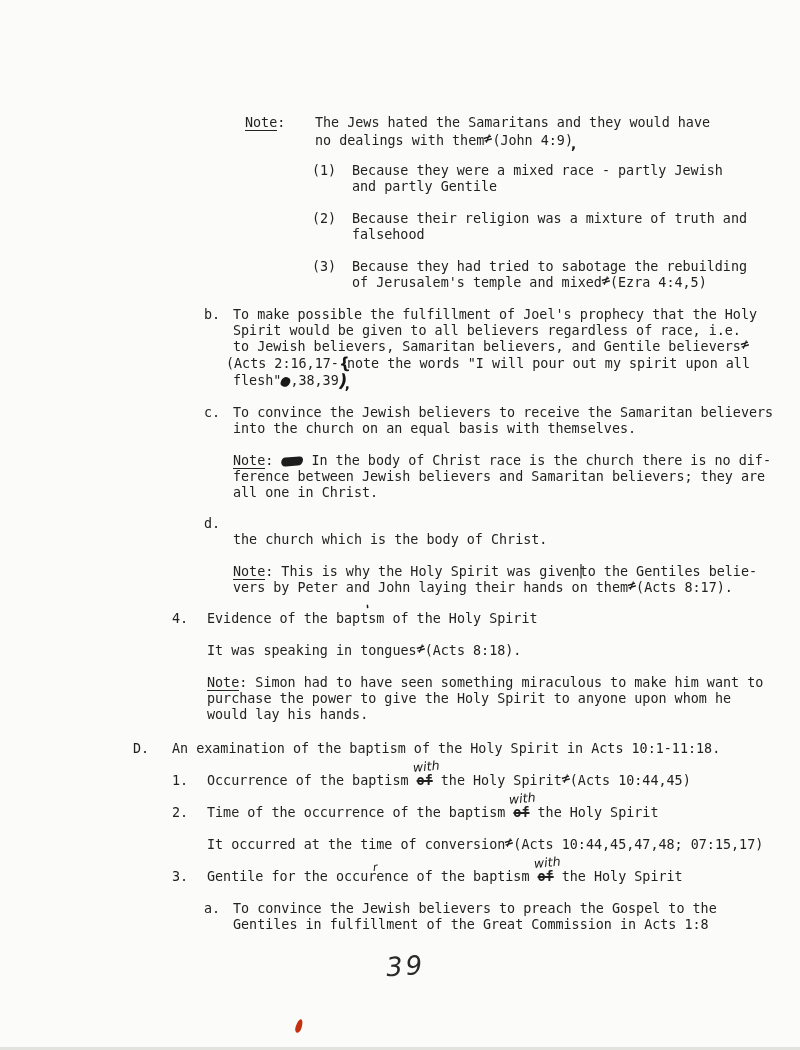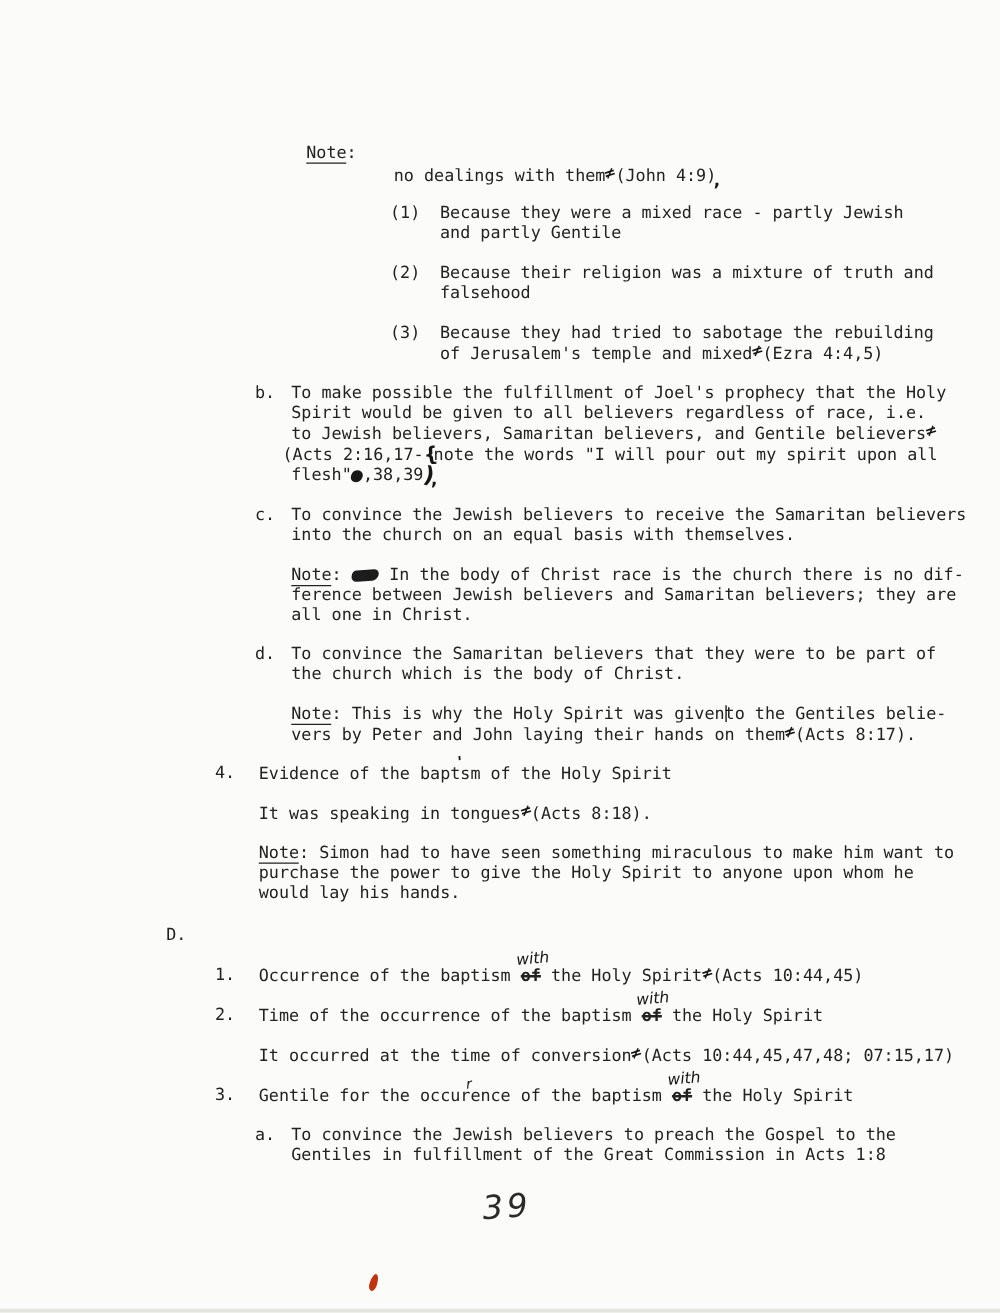--- a/index.html
+++ b/index.html
@@ -34,20 +34,21 @@
   .redmark{position:absolute;left:296px;top:1019px;width:6px;height:14px;background:#c33210;
           border-radius:50% 50% 50% 50%/60% 60% 40% 40%;transform:rotate(18deg);}
   .bottom-edge{position:absolute;left:0;top:1047px;width:800px;height:3px;background:#e2e2de;}
 </style>
 </head>
 <body>
 
 <div class="page">
 
   <div class="ln" style="left:245px;top:115px"><span class="u">Note</span><span>:</span></div>
+  <div class="ln" style="left:315px;top:115px">The Jews hated the Samaritans and they would have</div>
   <div class="ln" style="left:315px;top:133px"><span>no dealings with them </span><span class="hw hwmark">≠</span><span>(John 4:9)</span><span class="hw hwlow">,</span></div>
 
   <div class="ln" style="left:312px;top:163px">(1)</div>
   <div class="ln" style="left:352px;top:163px">Because they were a mixed race - partly Jewish</div>
   <div class="ln" style="left:352px;top:179px">and partly Gentile</div>
 
   <div class="ln" style="left:312px;top:211px">(2)</div>
   <div class="ln" style="left:352px;top:211px">Because their religion was a mixture of truth and</div>
   <div class="ln" style="left:352px;top:227px">falsehood</div>
 
@@ -63,33 +64,33 @@
   <div class="ln" style="left:233px;top:371px"><span>flesh"</span><span class="hwblob"></span><span>,38,39</span><span class="hw hwparen">)</span><span class="hw hwlow">,</span></div>
 
   <div class="ln" style="left:204px;top:405px">c.</div>
   <div class="ln" style="left:233px;top:421px">into the church on an equal basis with themselves.</div>
   <div class="ln" style="left:233px;top:405px">To convince the Jewish believers to receive the Samaritan believers</div>
   <div class="ln" style="left:233px;top:453px"><span class="u">Note</span><span>:</span><span> </span><span class="hwscribble"></span><span> In the body of Christ race is the church there is no dif-</span></div>
   <div class="ln" style="left:233px;top:469px">ference between Jewish believers and Samaritan believers; they are</div>
   <div class="ln" style="left:233px;top:485px">all one in Christ.</div>
 
   <div class="ln" style="left:204px;top:516px">d.</div>
-  <div class="ln" style="left:233px;top:516px">To convince the Samaritan believers that they were to be part of</div>
   <div class="ln" style="left:233px;top:532px">the church which is the body of Christ.</div>
   <div class="ln" style="left:233px;top:564px"><span class="u">Note</span><span>:</span><span> This is why the Holy Spirit was given</span><span class="hw hwbar">|</span><span>to the Gentiles belie-</span></div>
   <div class="ln" style="left:233px;top:580px"><span>vers by Peter and John laying their hands on them </span><span class="hw hwmark">≠</span><span>(Acts 8:17).</span></div>
 
   <div class="ln" style="left:172px;top:611px">4.</div>
   <div class="ln" style="left:207px;top:611px"><span>Evidence of the bapt</span><span class="hw hwabove ap">'</span><span>sm of the Holy Spirit</span></div>
   <div class="ln" style="left:207px;top:643px"><span>It was speaking in tongues </span><span class="hw hwmark">≠</span><span>(Acts 8:18).</span></div>
   <div class="ln" style="left:207px;top:675px"><span class="u">Note</span><span>:</span><span> Simon had to have seen something miraculous to make him want to</span></div>
   <div class="ln" style="left:207px;top:691px">purchase the power to give the Holy Spirit to anyone upon whom he</div>
   <div class="ln" style="left:207px;top:707px">would lay his hands.</div>
 
   <div class="ln" style="left:133px;top:741px">D.</div>
+  <div class="ln" style="left:172px;top:741px">An examination of the baptism of the Holy Spirit in Acts 10:1-11:18.</div>
 
   <div class="ln" style="left:172px;top:773px">1.</div>
   <div class="ln" style="left:207px;top:773px"><span>Occurrence of the baptism </span><span class="hw hwabove">with</span><span class="st">of</span><span> the Holy Spirit </span><span class="hw hwmark">≠</span><span>(Acts 10:44,45)</span></div>
 
   <div class="ln" style="left:172px;top:805px">2.</div>
   <div class="ln" style="left:207px;top:805px"><span>Time of the occurrence of the baptism </span><span class="hw hwabove">with</span><span class="st">of</span><span> the Holy Spirit</span></div>
   <div class="ln" style="left:207px;top:837px"><span>It occurred at the time of conversion </span><span class="hw hwmark">≠</span><span>(Acts 10:44,45,47,48; 07:15,17)</span></div>
 
   <div class="ln" style="left:172px;top:869px">3.</div>
   <div class="ln" style="left:207px;top:869px"><span>Gentile for the occur</span><span class="hw hwabove r">r</span><span>ence of the baptism </span><span class="hw hwabove">with</span><span class="st">of</span><span> the Holy Spirit</span></div>

